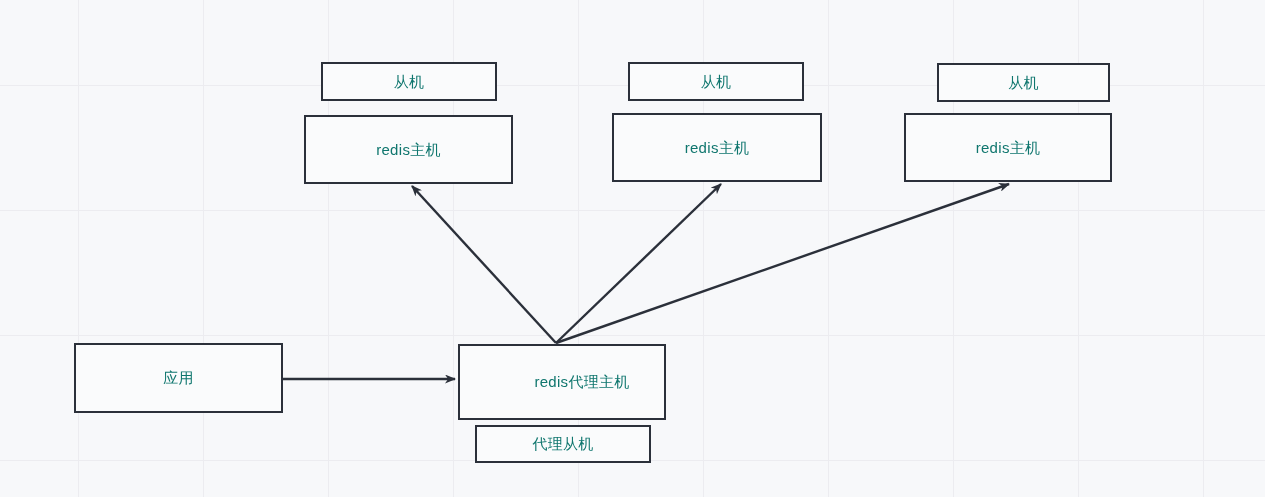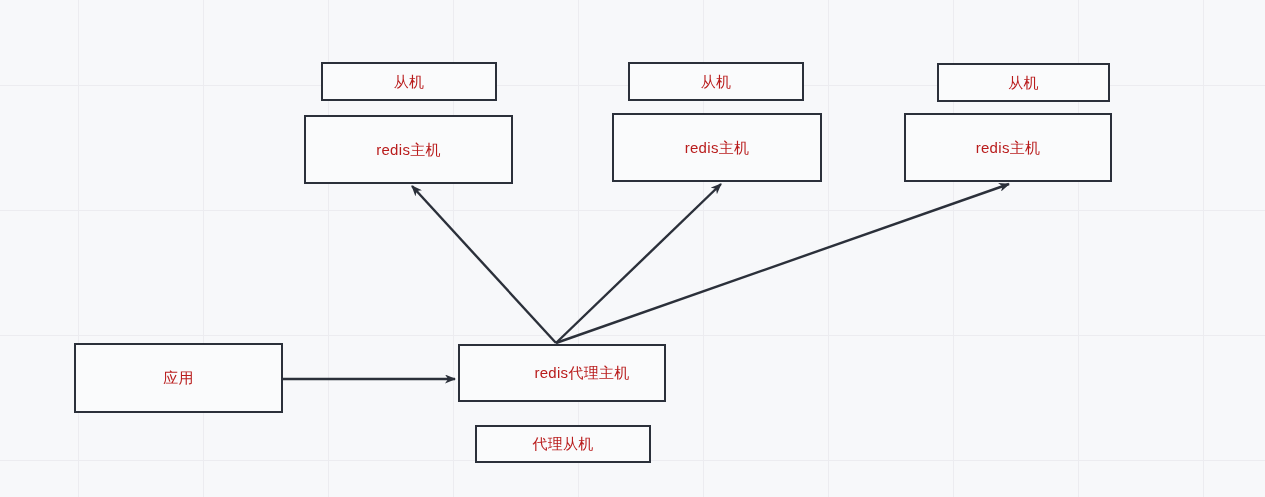--- a/index.html
+++ b/index.html
@@ -32,21 +32,21 @@
     pointer-events: none;
   }
   .node {
     position: absolute;
     box-sizing: border-box;
     background: #fafbfc;
     border: 2.5px solid #2b303a;
     display: flex;
     align-items: center;
     justify-content: center;
-    color: #b91c1c;
+    color: #0f766e;
     font-size: 15px;
     line-height: 1.2;
     letter-spacing: 0.3px;
     white-space: nowrap;
   }
 </style>
 </head>
 <body>
 
 <div id="canvas" style="background-color: rgb(247, 248, 250); background-image: linear-gradient(to right, rgb(236, 236, 240) 1px, transparent 1px), linear-gradient(rgb(236, 236, 240) 1px, transparent 1px);">
@@ -80,21 +80,21 @@
       </div>
       <div class="node" style="left: 937px; top: 63px; width: 173px; height: 39px; border-color: rgb(43, 48, 58); background: rgb(250, 251, 252);">
         <span>从机</span>
       </div>
       <div class="node" style="left: 904px; top: 113px; width: 208px; height: 69px; border-color: rgb(43, 48, 58); background: rgb(250, 251, 252);">
         <span>redis主机</span>
       </div>
       <div class="node" style="left: 74px; top: 343px; width: 209px; height: 70px; border-color: rgb(43, 48, 58); background: rgb(250, 251, 252);">
         <span>应用</span>
       </div>
-      <div class="node" style="left: 458px; top: 344px; width: 208px; height: 58px; border-color: rgb(43, 48, 58); background: rgb(250, 251, 252); padding-left: 40px;">
+      <div class="node" style="left: 458px; top: 344px; width: 208px; height: 76px; border-color: rgb(43, 48, 58); background: rgb(250, 251, 252); padding-left: 40px;">
         <span>redis代理主机</span>
       </div>
       <div class="node" style="left: 475px; top: 425px; width: 176px; height: 38px; border-color: rgb(43, 48, 58); background: rgb(250, 251, 252); justify-content: center;">
         <span>代理从机</span>
       </div>
     </div>
 
 </div>
 
 </body></html>

